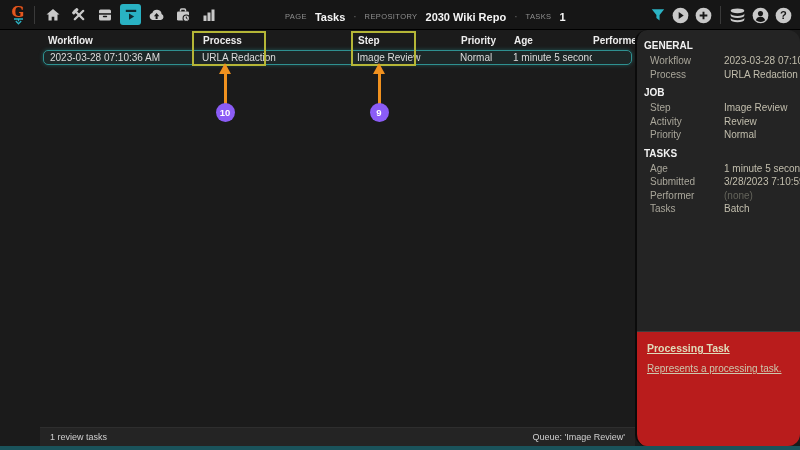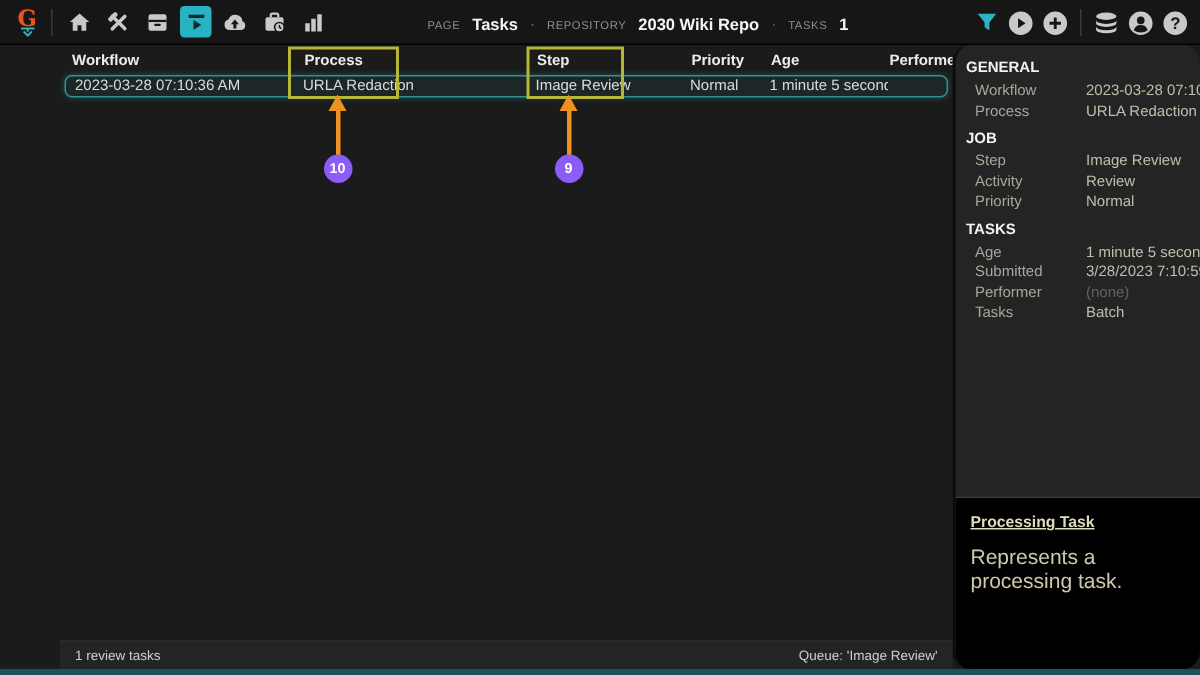--- a/index.html
+++ b/index.html
@@ -46,23 +46,23 @@
 
   .statusbar { position:absolute; left:0; right:0; bottom:0; height:19px; background:#242424; border-top:1px solid #2e2e2e; display:flex; align-items:center; justify-content:space-between; padding:0 10px; font-size:9px; color:#cfcfcf; }
 
   
   .details { position:relative; width:165px; background:#242424; border-left:2px solid #0b0b0b; padding-top:4px; overflow:hidden;border-radius:12px; }
   .section-title { font-size:10px; font-weight:bold; color:#f2f2f2; padding:6px 0 3px 7px; }
   .prop-row { display:grid; grid-template-columns:74px 1fr; padding-left:13px; line-height:13.5px; font-size:10px; }
   .prop-label { color:#a9a69a; }
   .prop-value { color:#c2bead; white-space:nowrap; overflow:hidden; }
   .prop-value.muted { color:#64645b; }
-  .desc { position:absolute; top:301px; left:0; right:0; bottom:0; background:#000000; border-top:1px solid #3e3e3e; padding:10px 10px; }
+  .desc { position:absolute; top:301px; left:0; right:0; bottom:0; background:#b91c1c; border-top:1px solid #3e3e3e; padding:10px 10px; }
   .desc-title { font-size:10.5px; font-weight:bold; text-decoration:underline; color:#e0dbba; }
-  .desc-text { margin-top:9px; font-size:14px; color:#cdc8ae; }
+  .desc-text { margin-top:9px; font-size:10px; color:#cdc8ae;text-decoration:underline; }
 
   .bottom-strip { height:4px; background:#1a535b; }
 </style>
 </head>
 <body>
 
 <div class="screen">
 
   <header class="topbar">
     <div class="logo">

